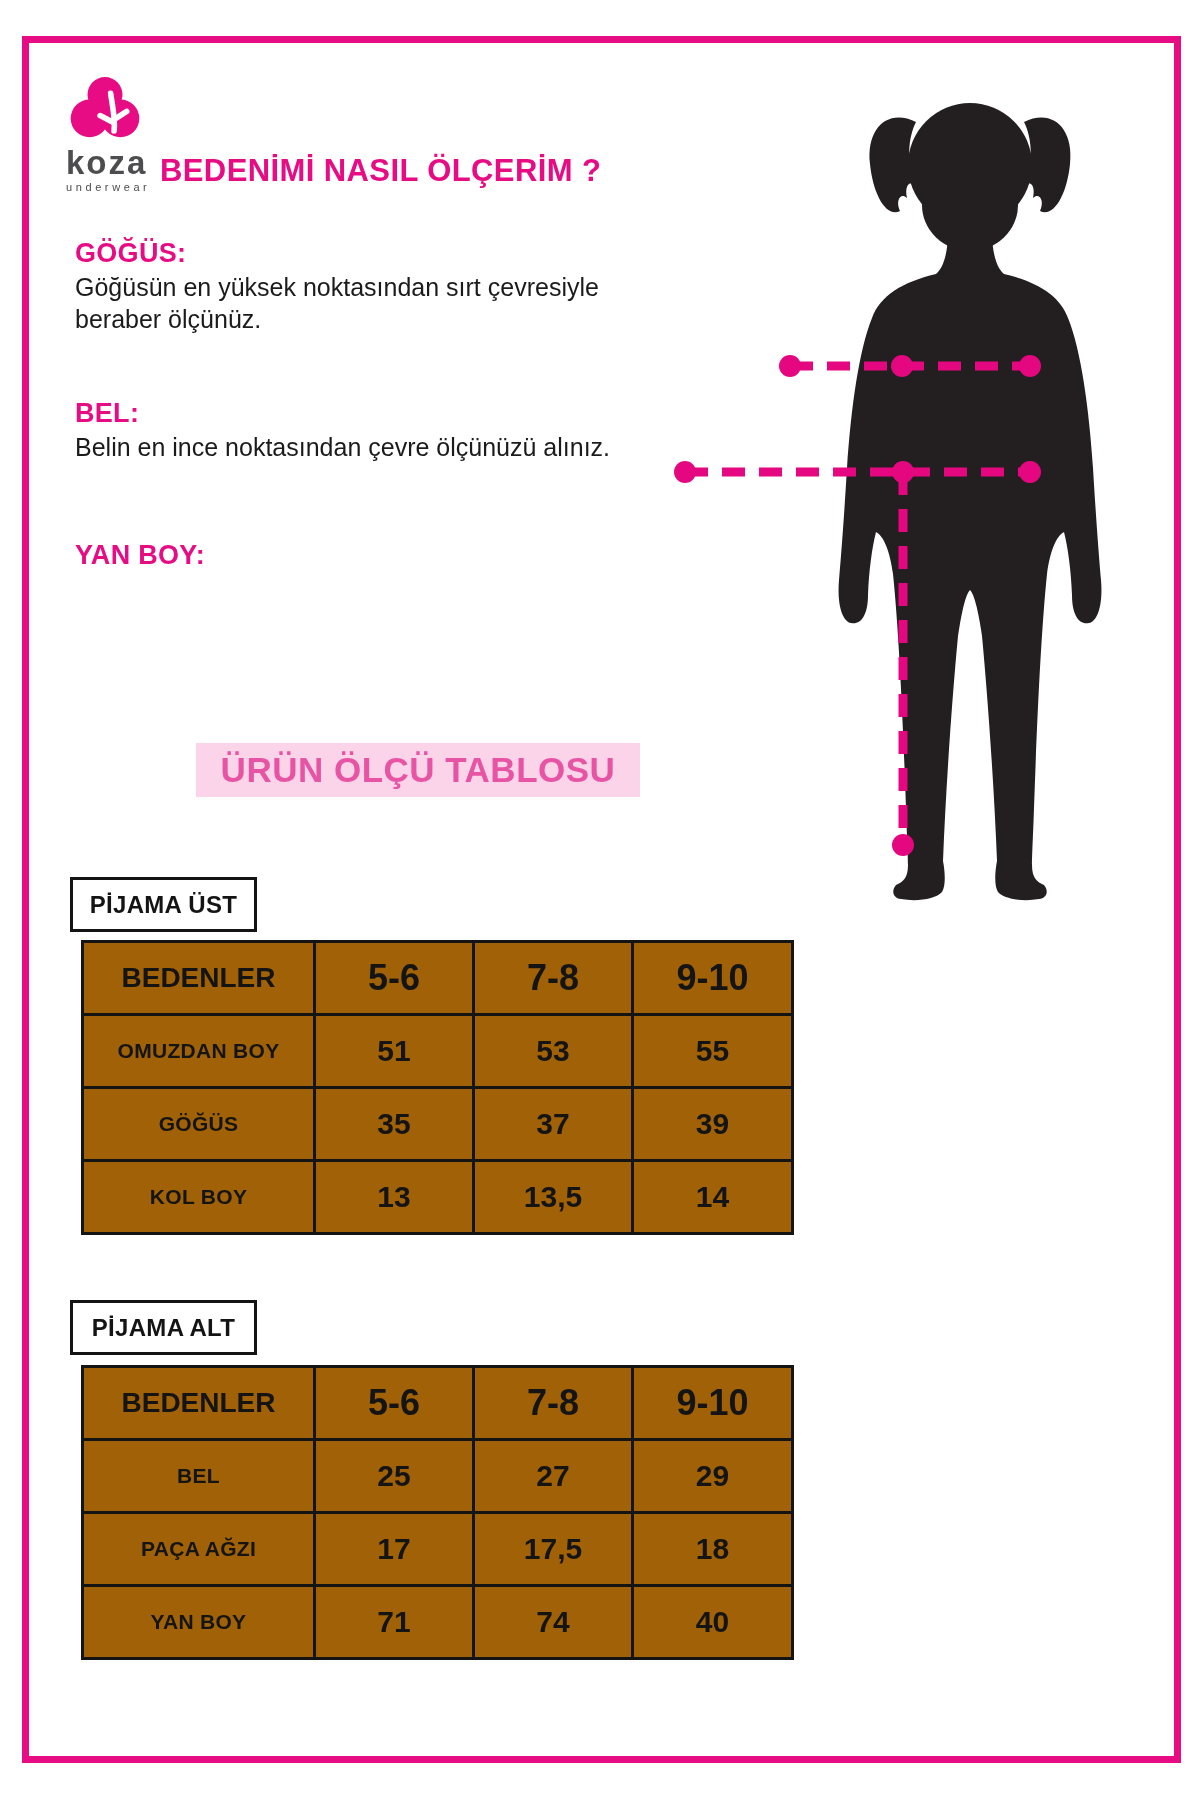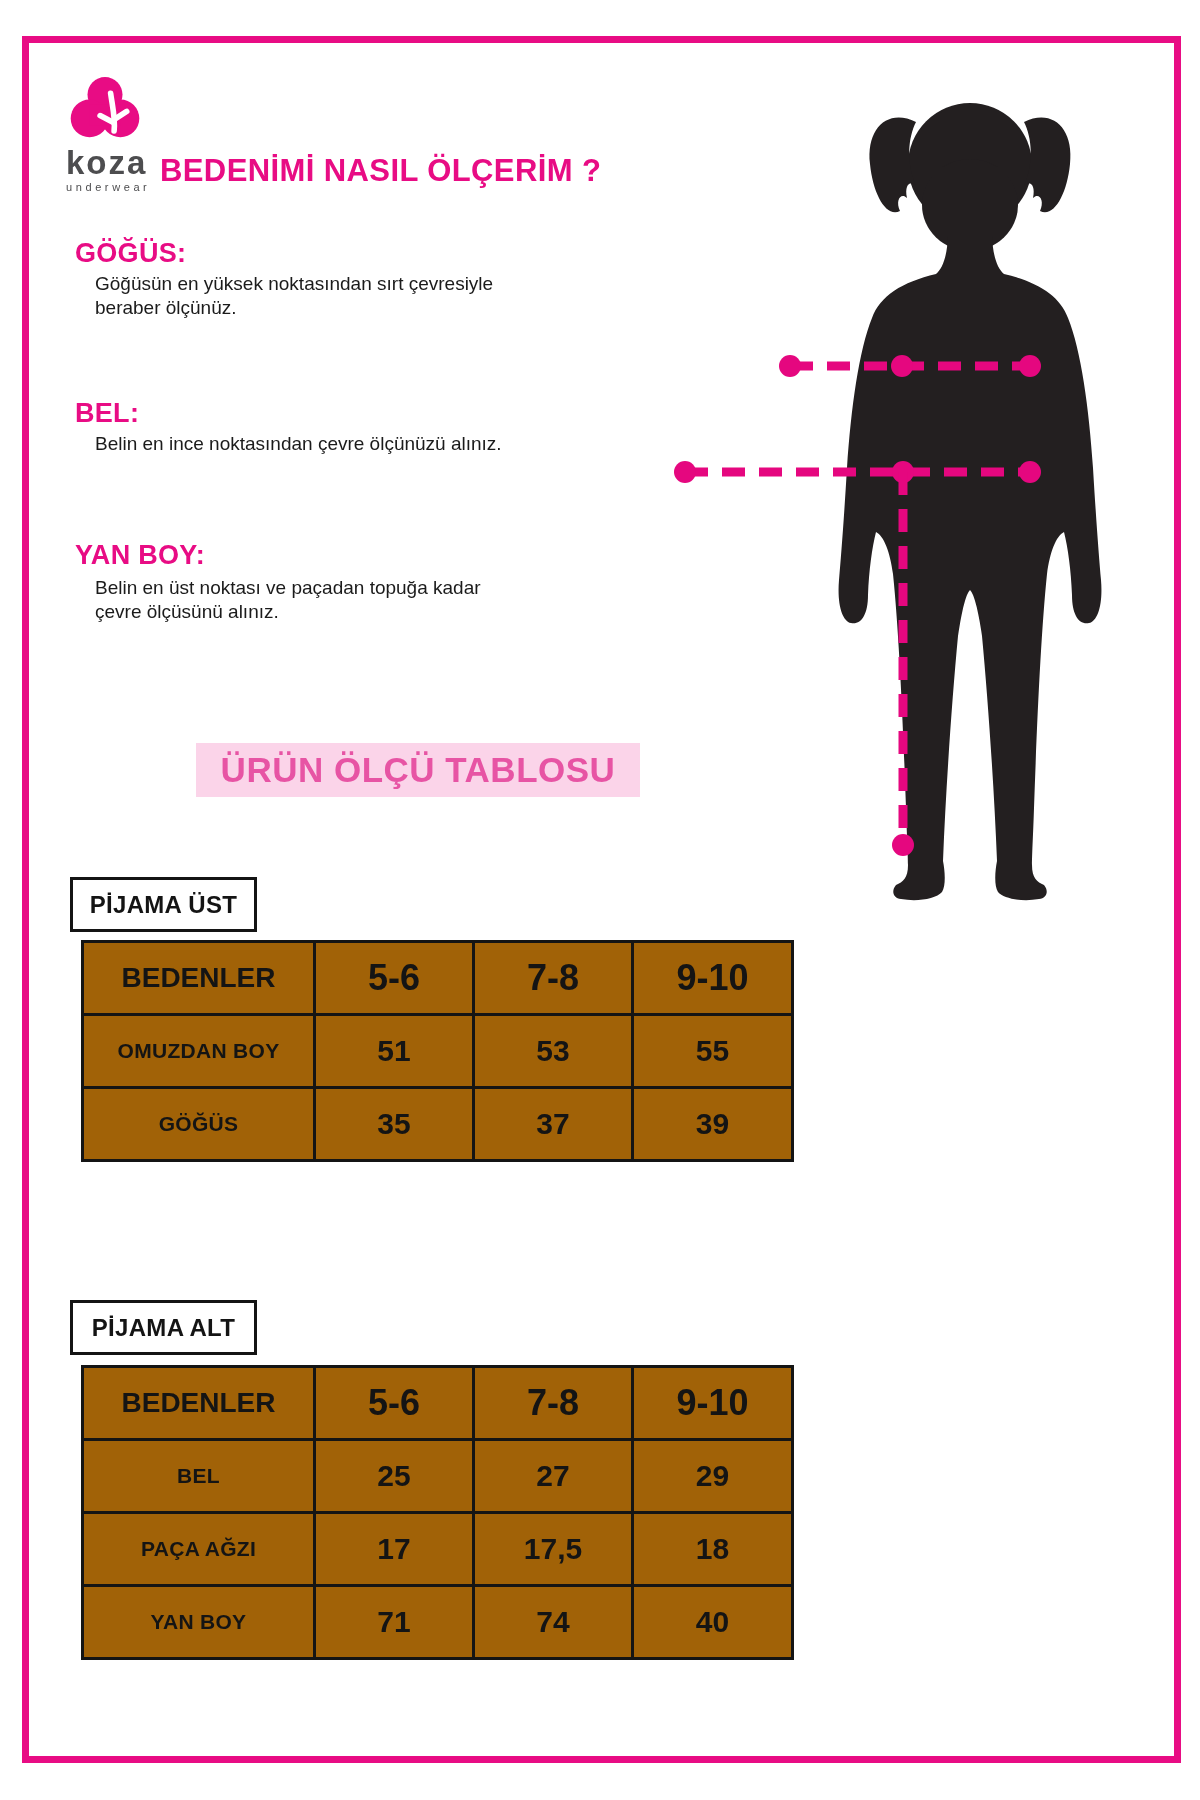--- a/index.html
+++ b/index.html
@@ -42,23 +42,22 @@
     letter-spacing:0.4px;white-space:nowrap;
   }
   
   .sec-heading{
     position:absolute;left:75px;
     font-size:27px;font-weight:bold;color:var(--pink);
     letter-spacing:0.3px;
   }
   .sec-text{
     position:absolute;left:75px;width:600px;
-    font-size:19px;color:var(--body-ink);line-height:1.27;
+    font-size:25px;color:var(--body-ink);line-height:1.27;
     white-space:pre-line;
-    margin-left:20px;
   }
   .h-gogus{top:238px;} .t-gogus{top:272px;}
   .h-bel{top:398px;}   .t-bel{top:432px;}
   .h-yanboy{top:540px;}.t-yanboy{top:576px;}
   
   .figure{position:absolute;left:640px;top:70px;width:480px;height:840px;}
   
   .banner{
     position:absolute;left:196px;top:743px;width:444px;height:54px;
     background:var(--banner-bg);
@@ -126,22 +125,20 @@
   <div class="page-title">BEDENİMİ NASIL ÖLÇERİM ?</div>
 
   <div class="sec-heading h-gogus">GÖĞÜS:</div>
   <div class="sec-text t-gogus">Göğüsün en yüksek noktasından sırt çevresiyle
 beraber ölçünüz.</div>
 
   <div class="sec-heading h-bel">BEL:</div>
   <div class="sec-text t-bel">Belin en ince noktasından çevre ölçünüzü alınız.</div>
 
   <div class="sec-heading h-yanboy">YAN BOY:</div>
-  <div class="sec-text t-yanboy">Belin en üst noktası ve paçadan topuğa kadar
-çevre ölçüsünü alınız.</div>
 
   <svg class="figure" viewBox="0 0 480 840">
     <g fill="#231F20">
       <circle cx="330" cy="95" r="62"></circle>
       <ellipse cx="330" cy="135" rx="48" ry="46"></ellipse>
       <path id="pigtailL" d="M276 52 C248 38 226 58 230 94 C233 124 246 148 260 141
                C255 130 261 122 267 128 C264 114 271 110 276 116
                C266 92 268 68 276 52 Z"></path>
       <use href="#pigtailL" transform="translate(660,0) scale(-1,1)"></use>
       <path id="bodyHalf" d="M330 166 L308 166
@@ -199,20 +196,26 @@
         <td class="row-val">51</td>
         <td class="row-val">53</td>
         <td class="row-val">55</td>
       </tr>
       <tr>
         <td class="row-label">GÖĞÜS</td>
         <td class="row-val">35</td>
         <td class="row-val">37</td>
         <td class="row-val">39</td>
       </tr>
+      <tr>
+        <td class="row-label">KOL BOY</td>
+        <td class="row-val">13</td>
+        <td class="row-val">13,5</td>
+        <td class="row-val">14</td>
+      </tr>
     </tbody>
   </table>
 
   <div class="table-title-box box-alt">PİJAMA ALT</div>
   <table class="size-table tbl-alt">
     <colgroup>
         <col class="c0">
         <col class="c1">
         <col class="c2">
         <col class="c3">

